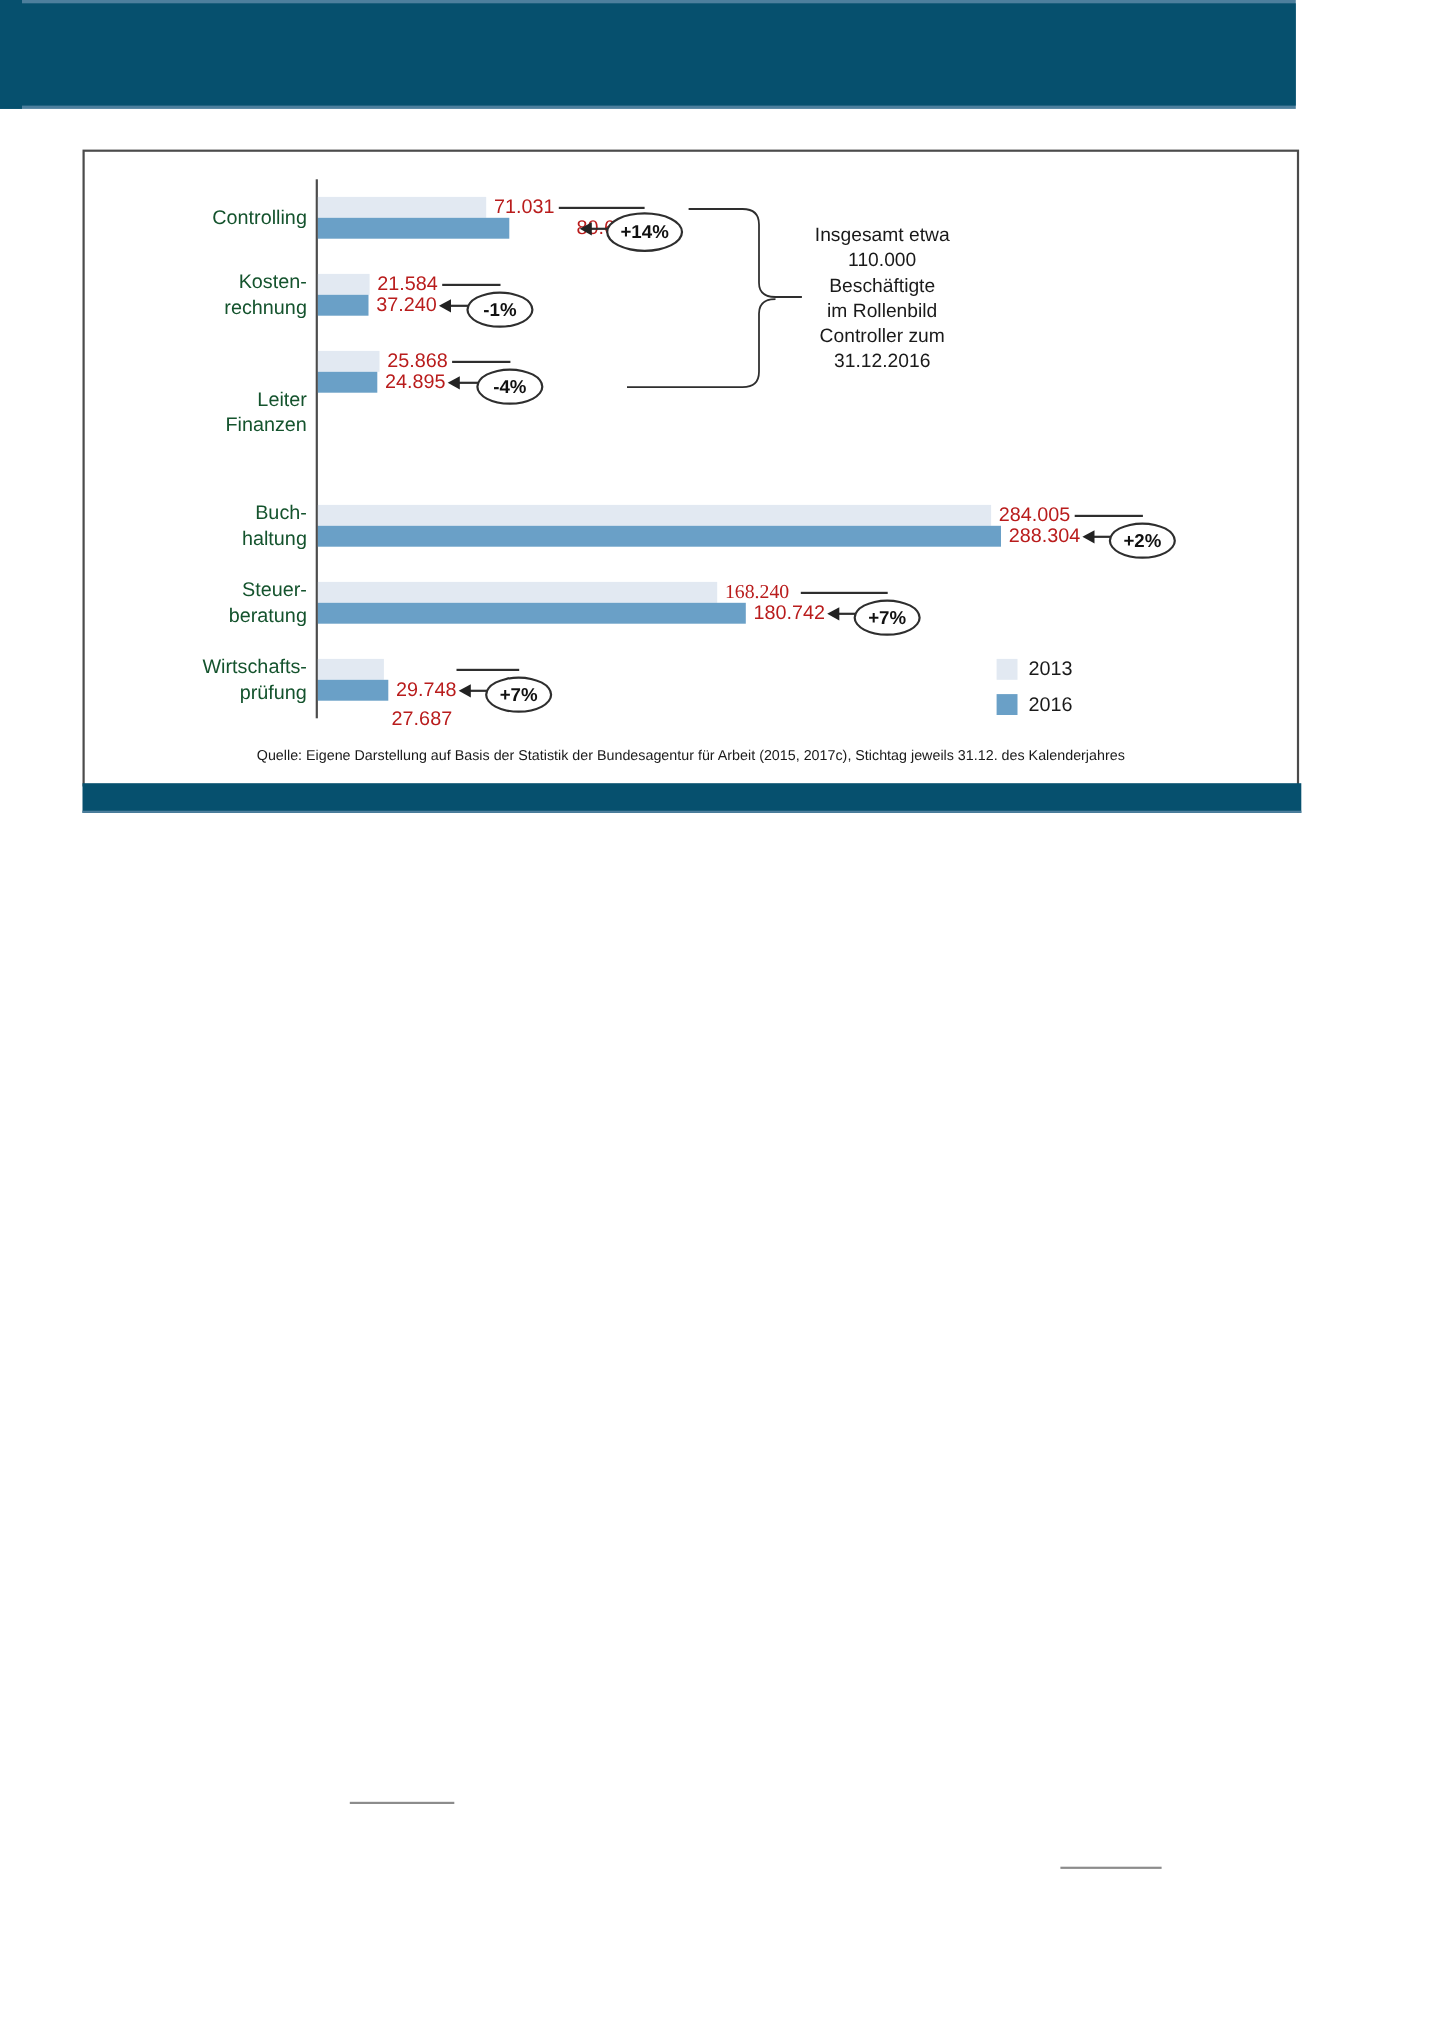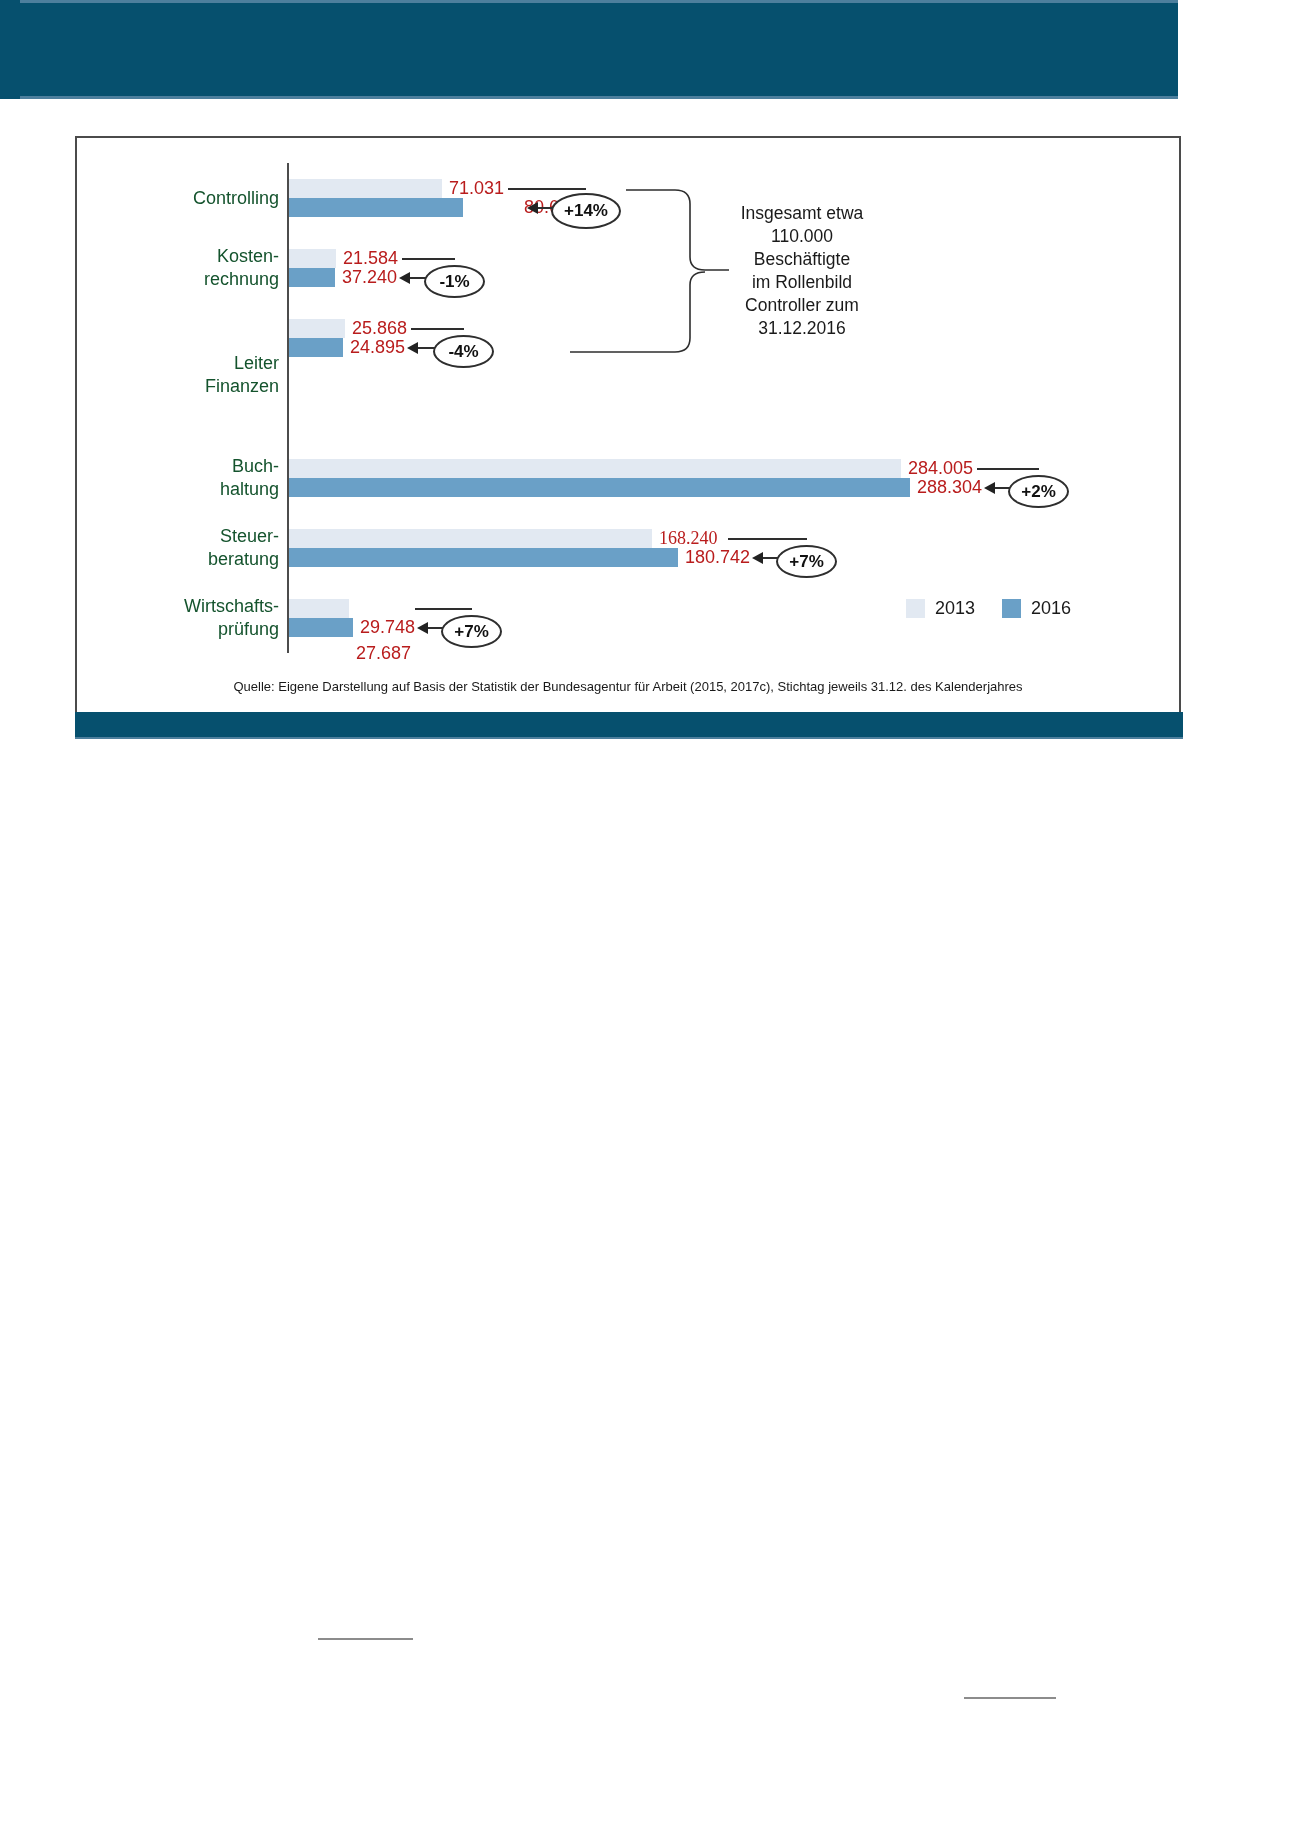--- a/index.html
+++ b/index.html
@@ -26,21 +26,21 @@
          border-bottom:6px solid transparent;border-right:11px solid #222;z-index:2;}
   .badge{position:absolute;border:2px solid #2e2e2e;border-radius:50%;background:#fff;
          font-weight:bold;font-size:17px;text-align:center;color:#111;z-index:3;box-sizing:border-box;}
 
   .brace{position:absolute;left:0;top:0;z-index:0;}
 
   .annotation{position:absolute;left:598px;top:64px;width:254px;text-align:center;
               font-size:17.5px;line-height:23px;color:#1a1a1a;}
   .annotation span{display:block;}
 
-  .legend{position:absolute;left:829px;top:460px;display:flex;flex-direction:row;gap:27px;}
+  .legend{position:absolute;left:829px;top:460px;display:flex;flex-direction:column;gap:11px;}
   .legend-item{display:flex;align-items:center;gap:10px;}
   .swatch{width:19px;height:19px;display:inline-block;}
   .legend-label{font-size:18px;color:#1a1a1a;}
 
   .source{position:absolute;left:0;right:0;top:541px;text-align:center;font-size:13px;color:#1a1a1a;}
 
   
   .band-bottom{position:absolute;left:75px;top:712px;width:1108px;height:25px;
                background:var(--band,#06506e);border-bottom:2px solid var(--edge,#4d7f9d);}
 

